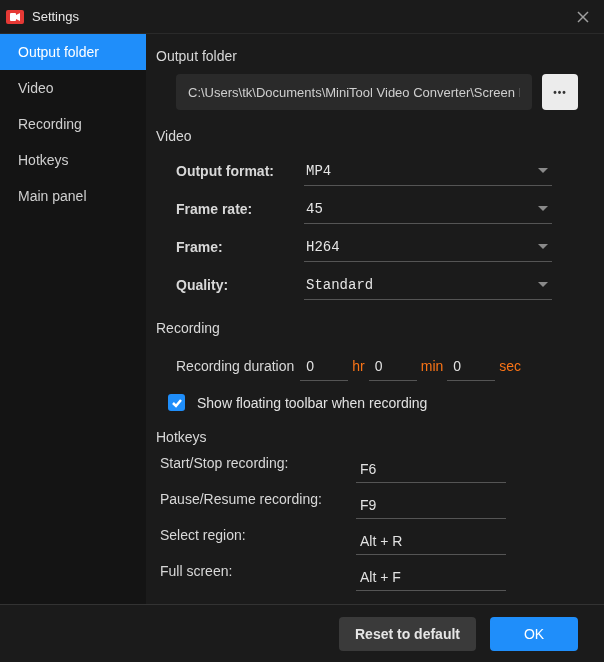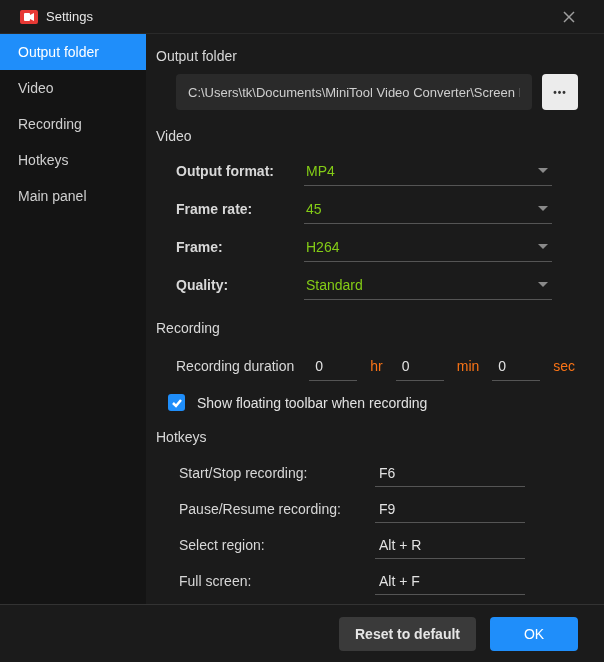--- a/index.html
+++ b/index.html
@@ -1,21 +1,21 @@
 <!DOCTYPE html>
 <html><head>
 <meta charset="utf-8">
 <style>
   * { box-sizing: border-box; margin: 0; padding: 0; }
   html, body { width: 604px; height: 662px; font-family: "Segoe UI", Arial, sans-serif; background: #111; overflow: hidden; }
   .window {
     width: 604px; height: 662px; background: #1b1b1b; display: flex; flex-direction: column;
   }
   .titlebar {
-    height: 34px; background: #1b1b1b; display: flex; align-items: center; padding: 0 20px; border-bottom: 1px solid #2a2a2a;
+    height: 34px; background: #1b1b1b; display: flex; align-items: center; padding: 0 6px; border-bottom: 1px solid #2a2a2a;
   }
   .app-icon {
     width: 18px; height: 14px; background: #e63935; border-radius: 2px; position: relative; margin-right: 8px;
     display:flex; align-items:center; justify-content:center;
   }
   .app-icon svg { display:block; }
   .titlebar-title { color: #e6e6e6; font-size: 13px; flex: 1; }
   .close-btn {
     width: 30px; height: 28px; display: flex; align-items: center; justify-content: center;
     color: #9e9e9e; cursor: pointer;
@@ -54,45 +54,45 @@
     display: flex; align-items: center; margin-left: 20px; margin-bottom: 4px; height: 34px;
   }
   .form-label {
     width: 128px; font-size: 14px; color: #d8d8d8; font-weight: bold;
   }
   .select {
     flex: 1; max-width: 248px; position: relative;
     border-bottom: 1px solid #555; height: 30px; display: flex; align-items: center;
     cursor: pointer;
   }
-  .select-value { font-size: 14px; color: #84cc16; flex:1; padding-left: 2px;}
+  .select-value { font-size: 14px; color: #e5e5e5; flex:1; padding-left: 2px; font-family: Liberation Mono, monospace;}
   .select-caret {
     width: 0; height: 0; border-left: 5px solid transparent; border-right: 5px solid transparent;
     border-top: 5px solid #8a8a8a; margin-right: 4px;
   }
   .duration-row {
-    display: flex; align-items: center; margin-left: 20px; gap: 13px; height: 40px;
+    display: flex; align-items: center; margin-left: 20px; gap: 4px; height: 40px;
   }
   .duration-label { font-size: 14px; color: #d8d8d8; margin-right: 2px; }
   .num-input {
     width: 48px; height: 30px; background: #1b1b1b; border: none; border-bottom: 1px solid #555;
     color: #e2e2e2; font-size: 14px; padding: 0 6px; outline: none;
   }
   .unit { font-size: 14px; color: #f97316; }
   .checkbox-row {
     display: flex; align-items: center; margin-left: 12px; margin-top: 8px; gap: 12px;
   }
   .chk {
     width: 17px; height: 17px; background: #1f8efa; border-radius: 3px; display:flex; align-items:center; justify-content:center;
     cursor: pointer;
   }
   .chk svg { width: 12px; height: 12px; stroke: #fff; stroke-width: 2.5; fill:none; }
   .chk-label { font-size: 14px; color: #e2e2e2; }
   .hotkey-row {
-    display:flex; align-items:center; margin-left:23px; height: 36px;
+    display:flex; margin-left:4px; height: 36px;
   }
   .hotkey-label { width: 196px; font-size: 14px; color:#d8d8d8; }
   .hotkey-input {
     width: 150px; height: 28px; background: transparent; border:none; border-bottom:1px solid #555;
     color:#e2e2e2; font-size:14px; padding:0 4px; outline:none;
   }
   .footer {
     height: 58px; border-top: 1px solid #333; display:flex; justify-content:flex-end; align-items:center;
     padding: 0 26px; gap: 14px; background:#1b1b1b;
   }

